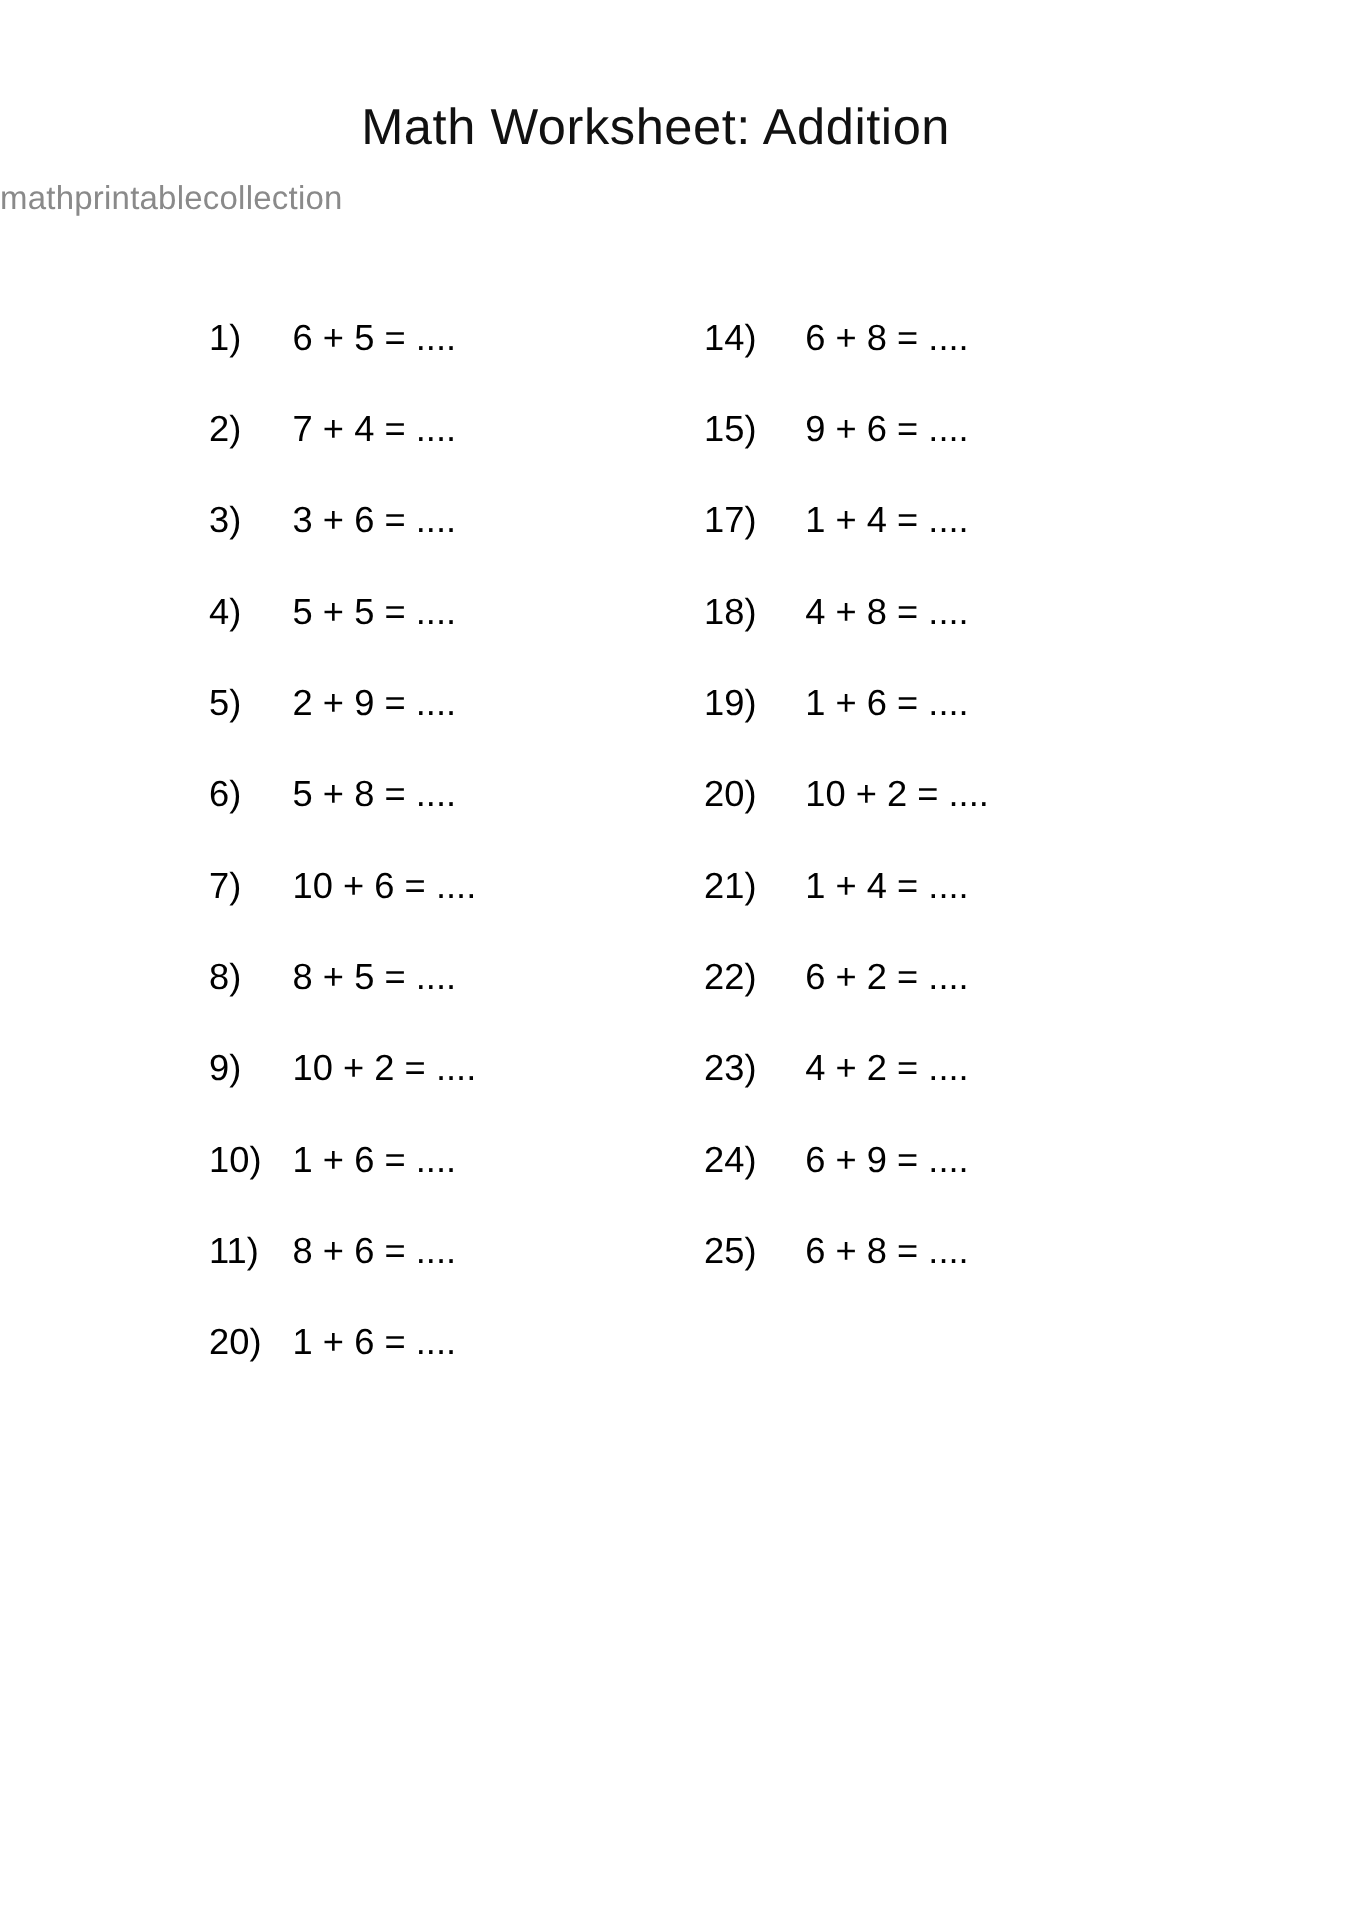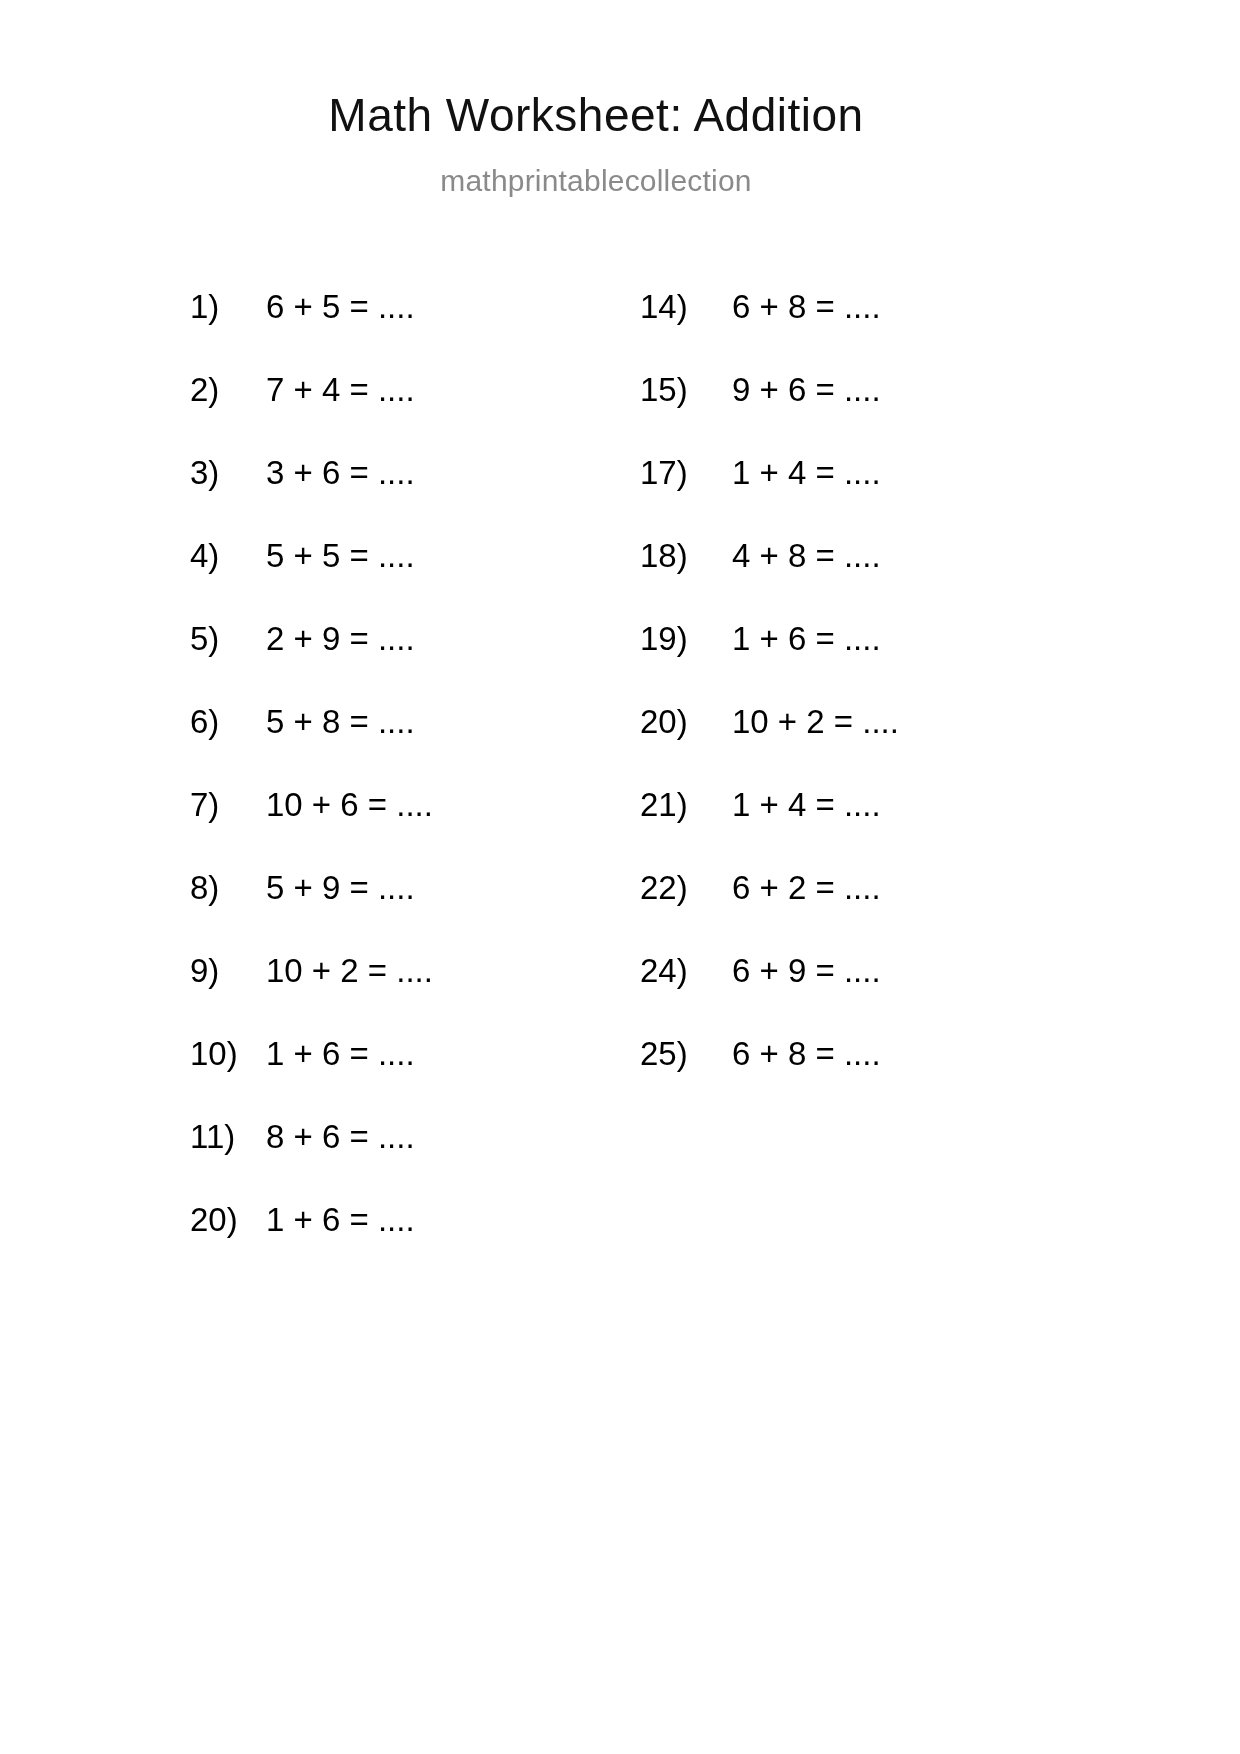--- a/index.html
+++ b/index.html
@@ -25,21 +25,20 @@
   .title {
     text-align: center;
     font-size: 46px;
     font-weight: normal;
     letter-spacing: 0.5px;
     margin: 0;
     padding-top: 88px;
     color: #111111;
   }
   .subtitle {
-    text-align: center;
     font-size: 30px;
     color: #8a8a8a;
     margin: 0;
     padding-top: 22px;
     letter-spacing: 0.2px;
   }
   .problems {
     margin-top: 92px;
     display: flex;
     justify-content: flex-start;
@@ -111,21 +110,21 @@
       <div class="problem">
         <span class="num">6)</span>
         <span class="expr">5 + 8 = ....</span>
       </div>
       <div class="problem">
         <span class="num">7)</span>
         <span class="expr">10 + 6 = ....</span>
       </div>
       <div class="problem">
         <span class="num">8)</span>
-        <span class="expr">5 + 9 = ....</span>
+        <span class="expr">8 + 5 = ....</span>
       </div>
       <div class="problem">
         <span class="num">9)</span>
         <span class="expr">10 + 2 = ....</span>
       </div>
       <div class="problem">
         <span class="num">10)</span>
         <span class="expr">1 + 6 = ....</span>
       </div>
       <div class="problem">
@@ -165,20 +164,24 @@
       </div>
       <div class="problem">
         <span class="num">21)</span>
         <span class="expr">1 + 4 = ....</span>
       </div>
       <div class="problem">
         <span class="num">22)</span>
         <span class="expr">6 + 2 = ....</span>
       </div>
       <div class="problem">
+        <span class="num">23)</span>
+        <span class="expr">4 + 2 = ....</span>
+      </div>
+      <div class="problem">
         <span class="num">24)</span>
         <span class="expr">6 + 9 = ....</span>
       </div>
       <div class="problem">
         <span class="num">25)</span>
         <span class="expr">6 + 8 = ....</span>
       </div>
     </div>
 
   </div>

